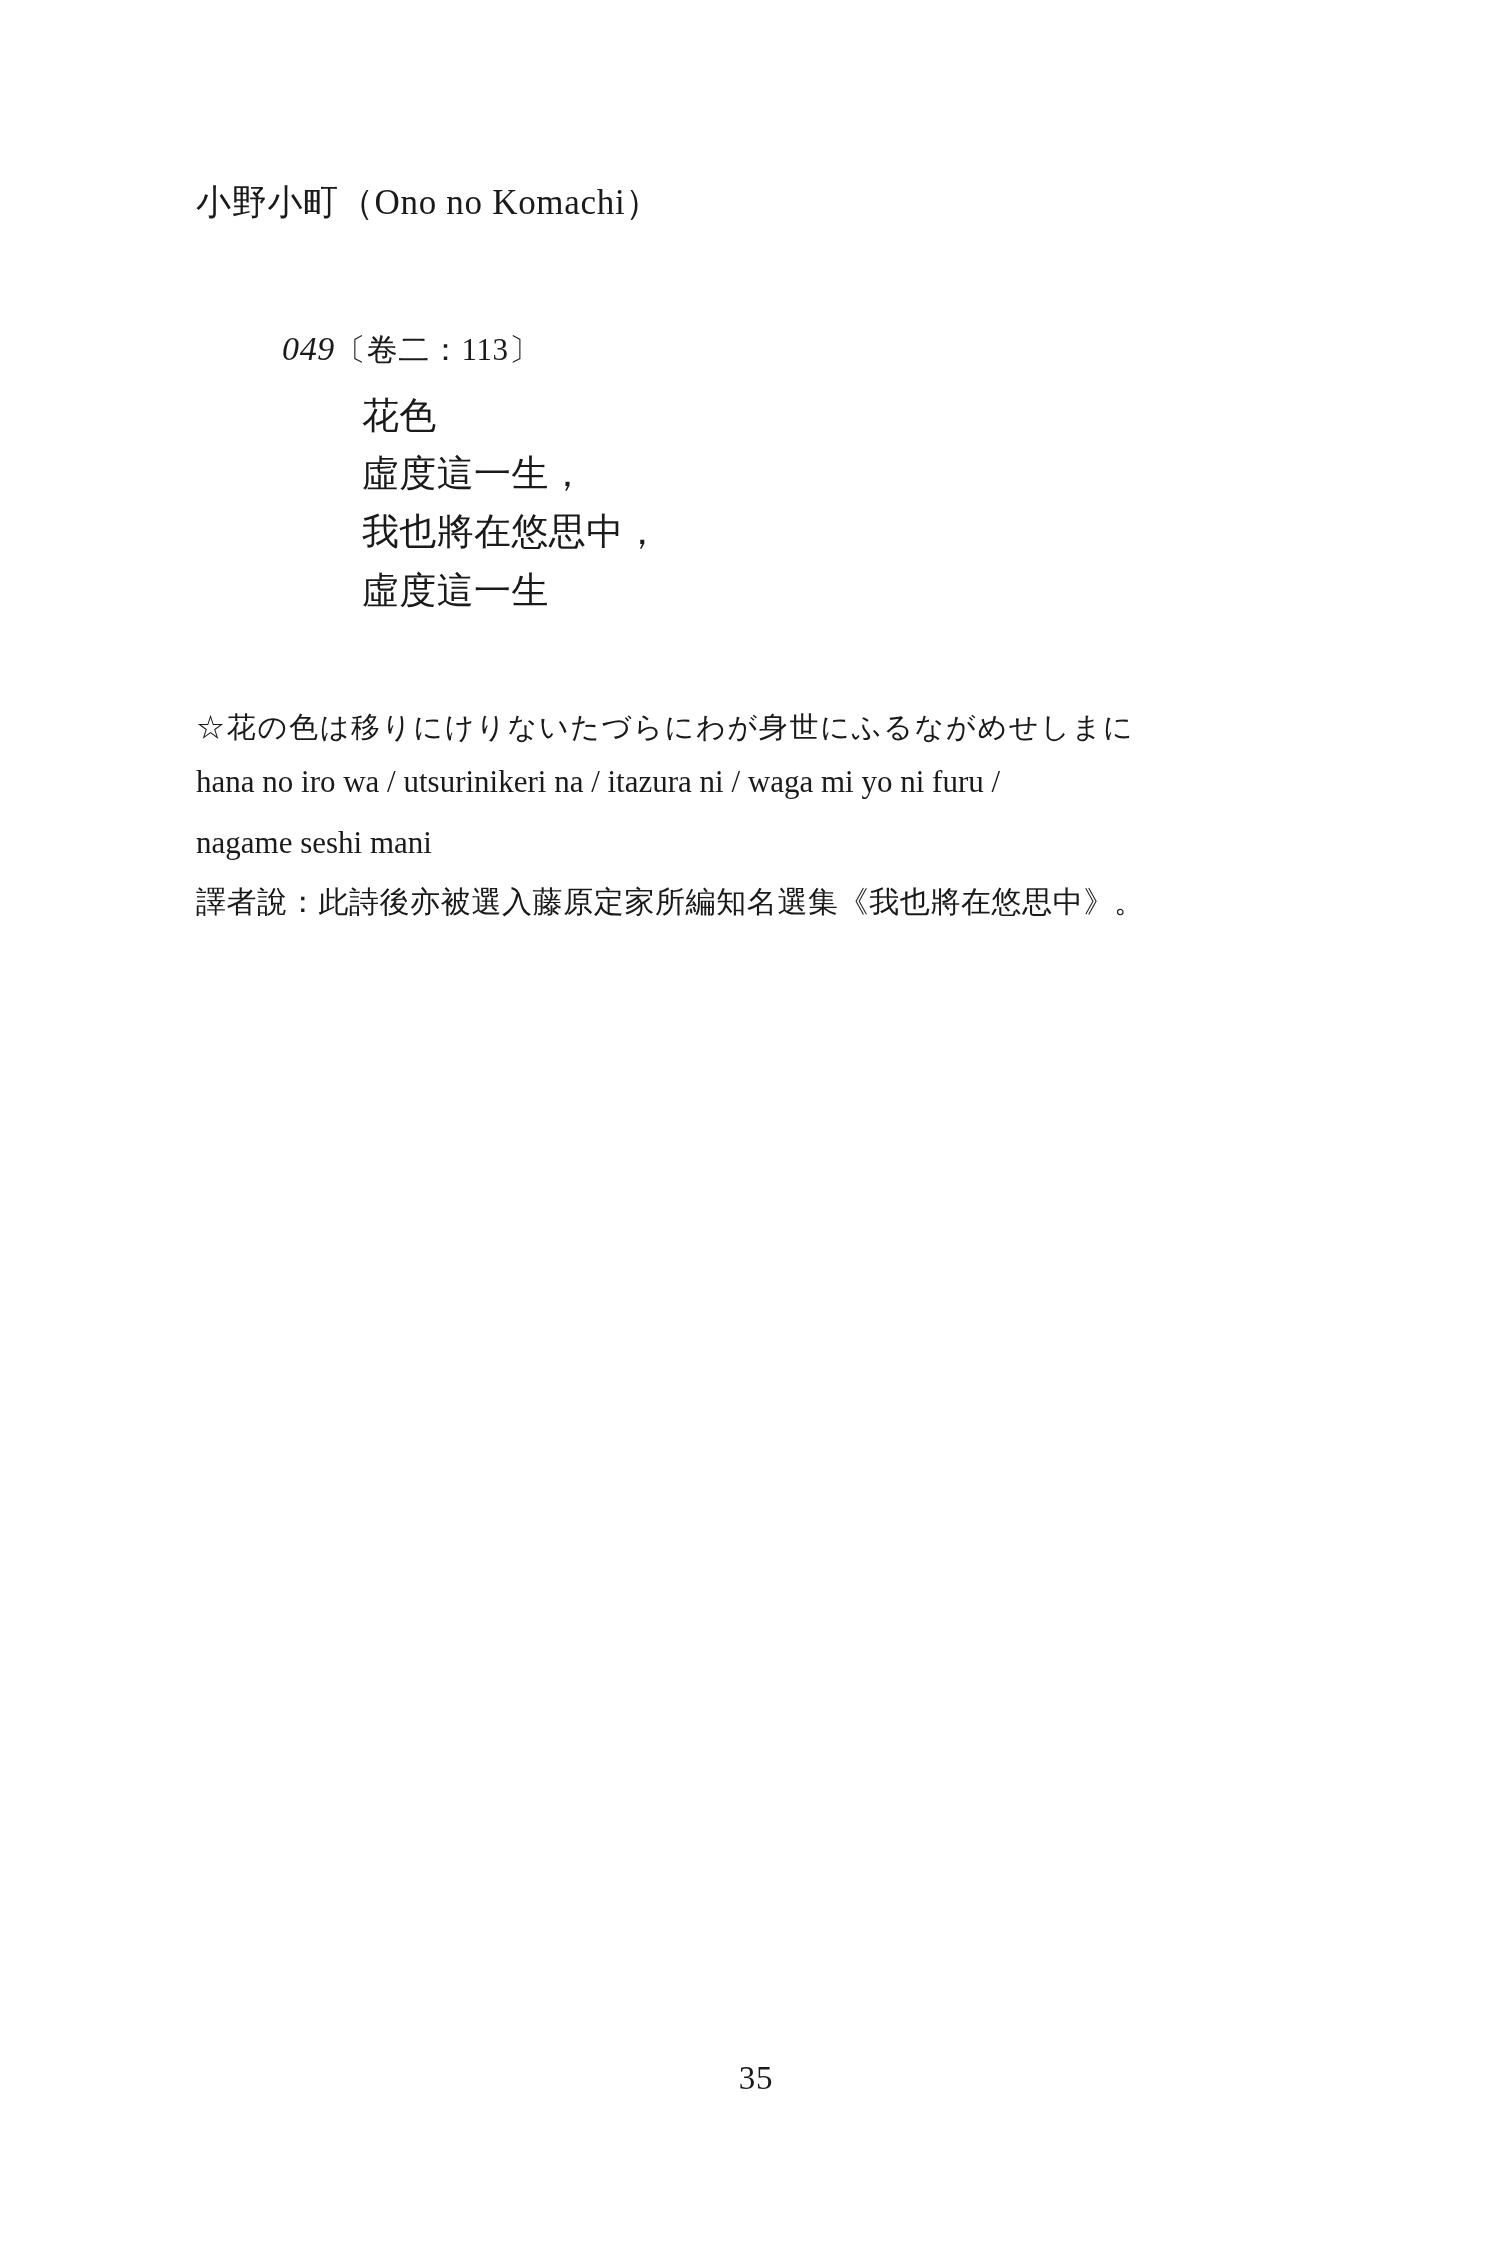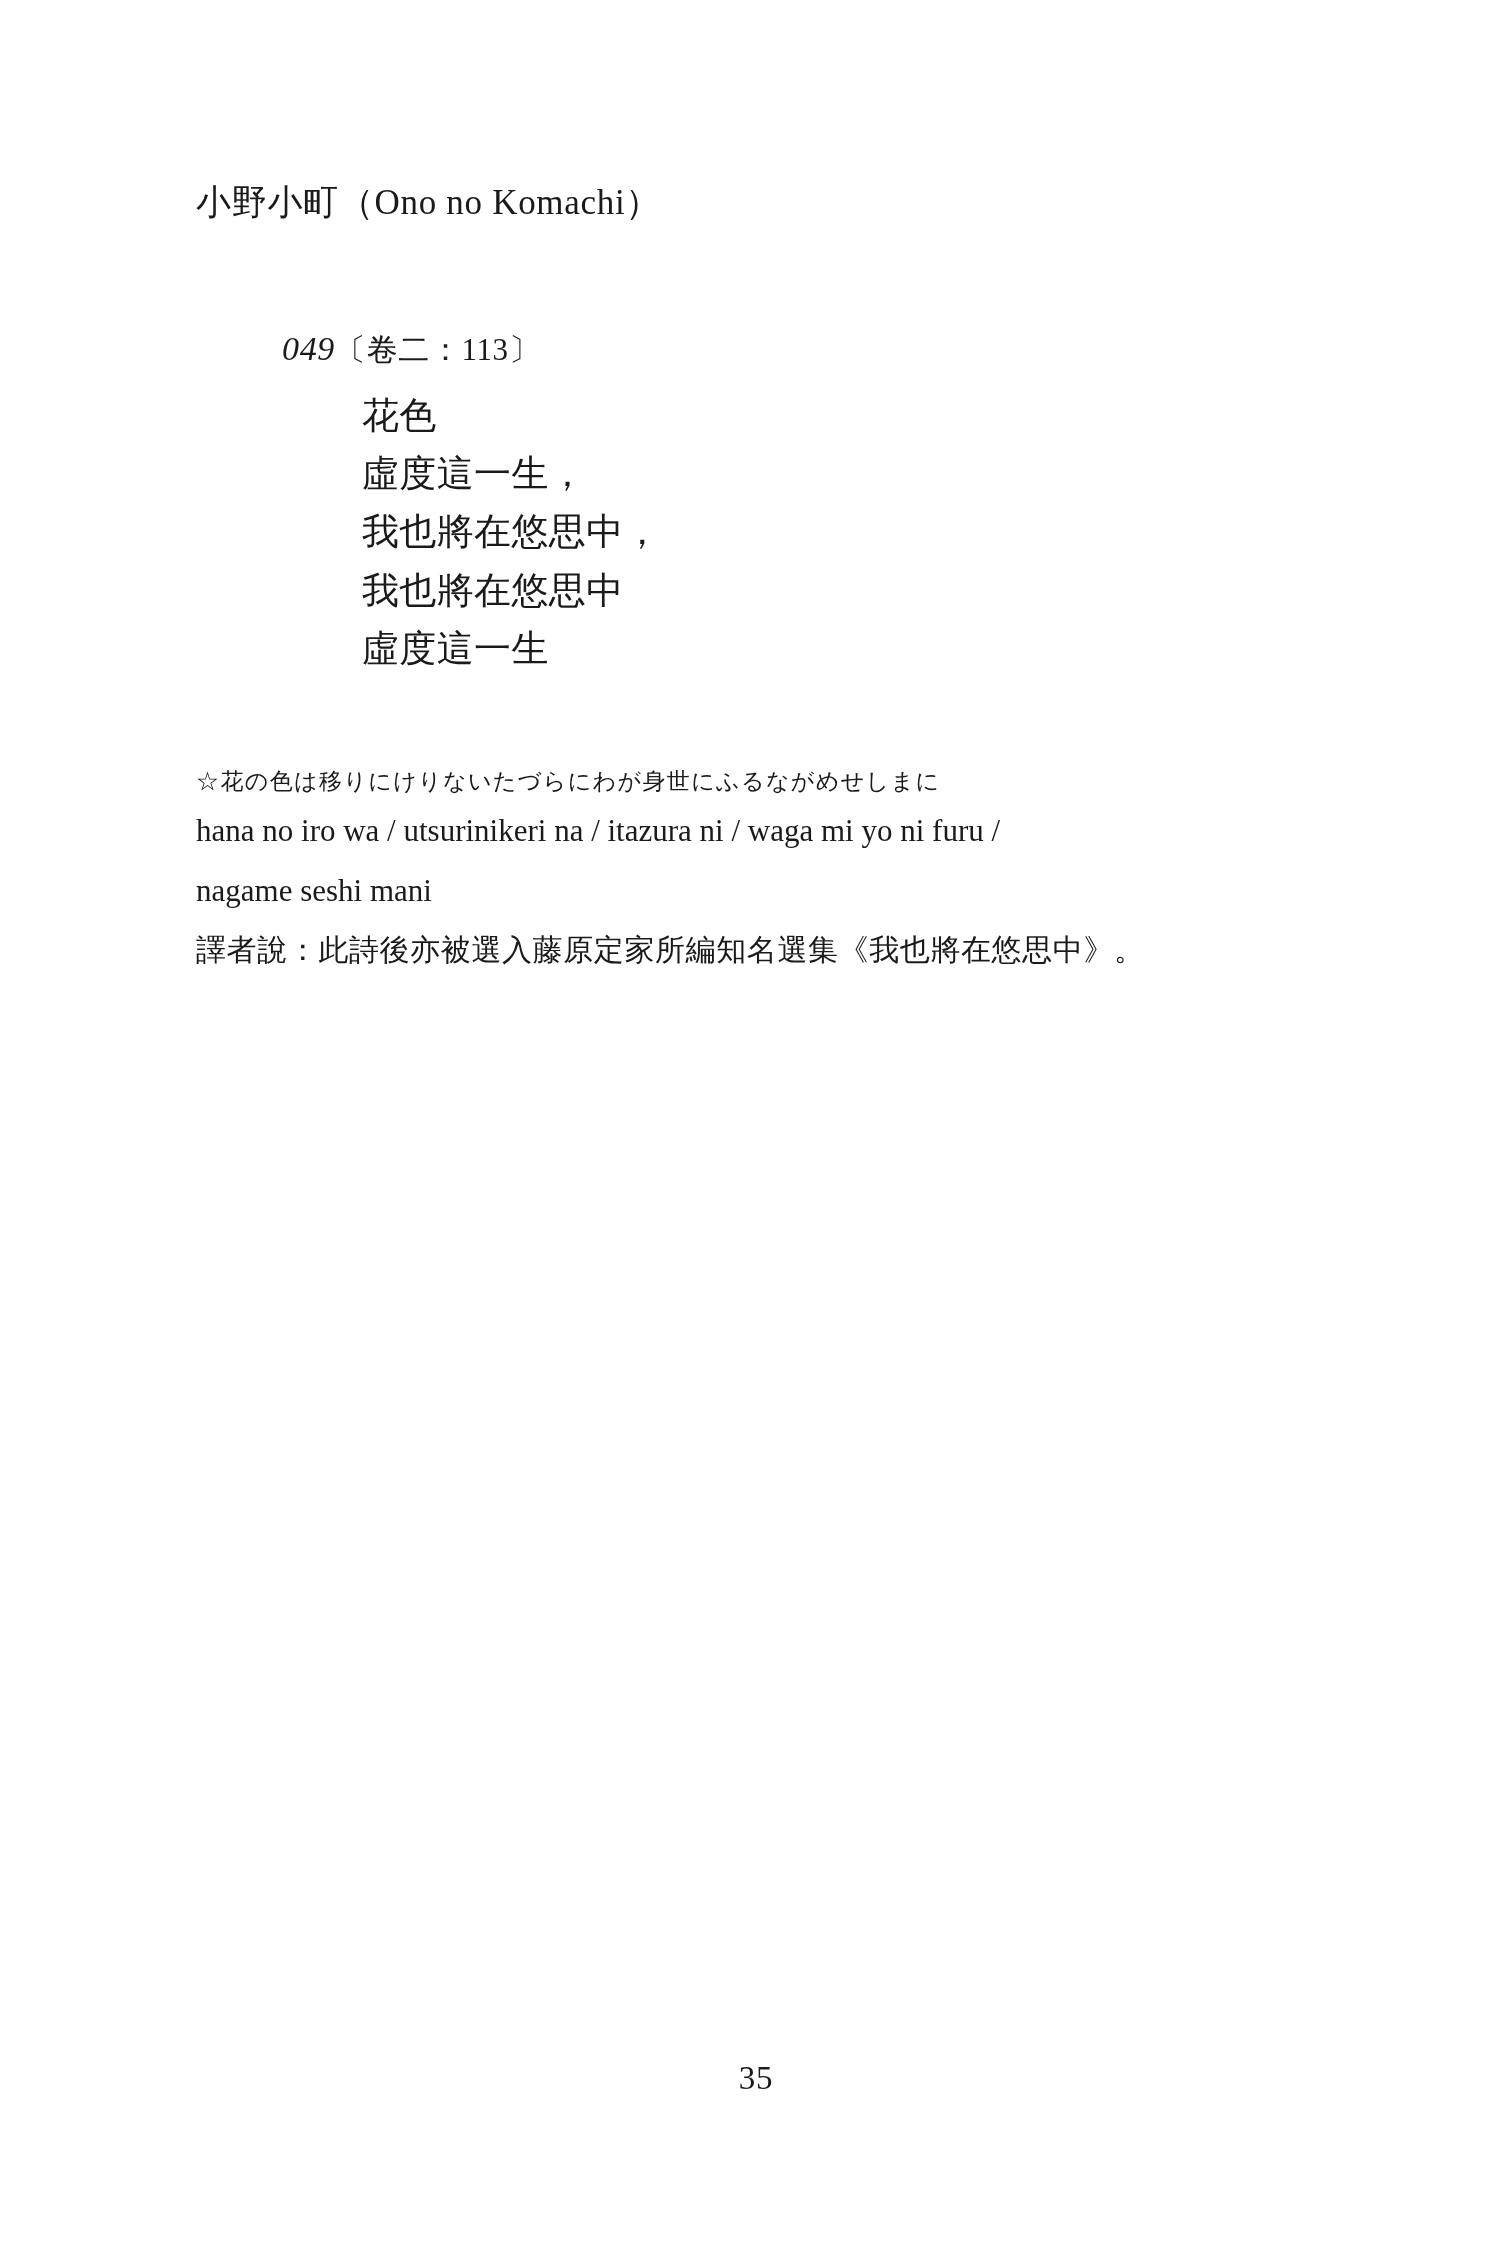--- a/index.html
+++ b/index.html
@@ -66,21 +66,21 @@
   }
   .poem-lines div {
     white-space: nowrap;
   }
 
   .notes {
     margin-top: 84px;
     width: 1130px;
   }
   .kana {
-    font-size: 23px;
+    font-size: 29px;
     line-height: 1.62;
     text-align: justify;
     text-justify: inter-character;
     letter-spacing: 0.06em;
     margin: 0 0 6px 0;
   }
   .romaji {
     font-size: 31px;
     line-height: 1.62;
     text-align: justify;
@@ -117,21 +117,20 @@
 
     <div class="poem-block">
       <div class="poem-number-line">
         <span class="poem-number">049</span><span class="poem-ref">〔卷二：113〕</span>
       </div>
 
       <div class="poem-lines">
         <div>花色</div>
         <div>虛度這一生，</div>
         <div>我也將在悠思中，</div>
-        <div>我也將在悠思中</div>
         <div>虛度這一生</div>
       </div>
     </div>
 
     <div class="notes">
       <p class="kana">☆花の色は移りにけりないたづらにわが身世にふるながめせしまに</p>
       <p class="romaji">
         <span>hana no iro wa / utsurinikeri na / itazura ni / waga mi yo ni furu /</span>
       </p>
       <p class="romaji">

